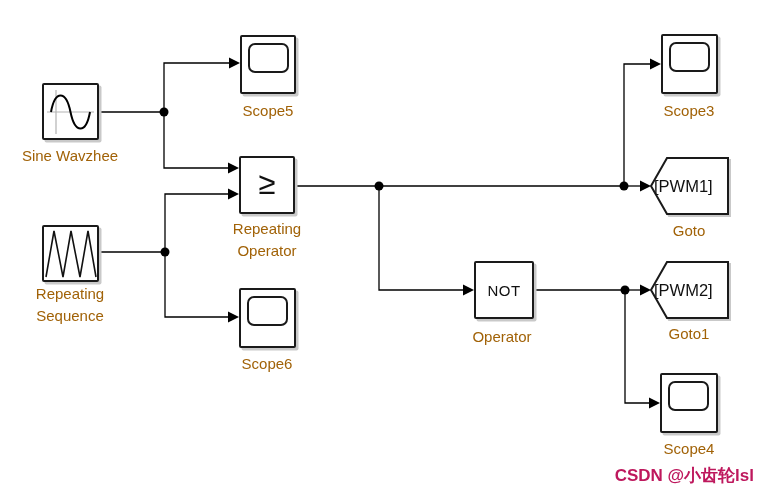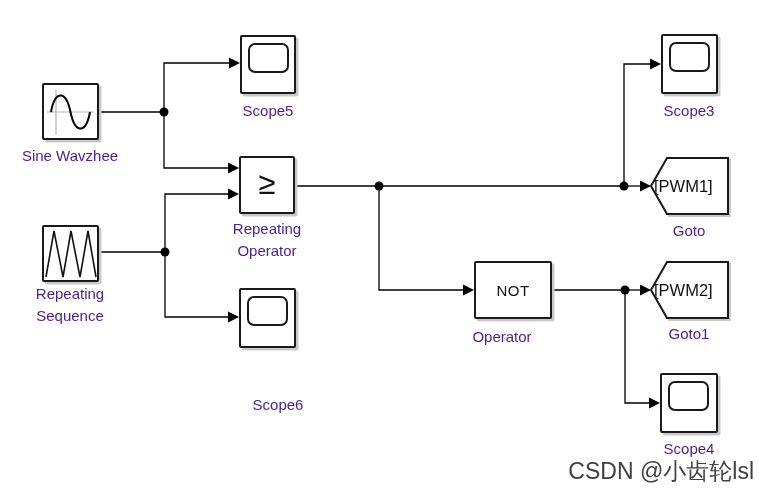--- a/index.html
+++ b/index.html
@@ -22,27 +22,27 @@
   .icon .curve{stroke:#000;stroke-width:2;fill:none;}
   .icon .tri{stroke:#111;stroke-width:1.6;fill:none;}
   .scope-screen{
     position:absolute;left:6px;top:6px;width:37px;height:26px;
     border:2px solid #1a1a1a;border-radius:7px;background:#fff;
   }
   .op-symbol{font-size:31px;line-height:1;transform:translateY(-2px);}
   .not-symbol{font-size:15px;letter-spacing:0.5px;}
   .label{
     position:absolute;width:160px;text-align:center;font-size:15px;
-    line-height:22px;z-index:3;color:#4c1d95;
+    line-height:22px;z-index:3;color:#a16207;
   }
   .goto-svg{position:absolute;z-index:2;filter:drop-shadow(2.5px 2.5px 0 #c9c9c9);}
   .goto-svg polygon{fill:#fff;stroke:#1a1a1a;stroke-width:2;}
   .goto-svg text{font-size:16.5px;fill:#111;font-family:"Liberation Sans","DejaVu Sans",sans-serif;}
   .watermark{
-    position:absolute;right:5px;bottom:7px;font-size:23px;color:#404040;z-index:4;
+    position:absolute;right:5px;bottom:7px;font-size:17px;color:#be185d;z-index:4;font-weight:bold;
   }
 </style>
 </head>
 <body>
 
 <div class="canvas">
 
   <svg class="wires" width="759" height="494">
 
     <polyline points="99,112 164,112"></polyline>
@@ -105,23 +105,23 @@
     <span class="op-symbol">≥</span>
   </div>
   <div class="label" style="left:187px;top:218px;">
     <div>Repeating</div>
     <div>Operator</div>
   </div>
 
   <div class="block" style="left:239px;top:288px;width:57px;height:60px;">
     <div class="scope-screen"></div>
   </div>
-  <div class="label" style="left:198px;top:353px;margin-top:41px;">Scope6</div>
+  <div class="label" style="left:187px;top:353px;">Scope6</div>
 
-  <div class="block" style="left:474px;top:261px;width:78px;height:58px;">
+  <div class="block" style="left:474px;top:261px;width:60px;height:58px;">
     <span class="not-symbol">NOT</span>
   </div>
   <div class="label" style="left:422px;top:326px;">
     <div>Operator</div>
   </div>
 
   <div class="block" style="left:661px;top:34px;width:57px;height:60px;">
     <div class="scope-screen"></div>
   </div>
   <div class="label" style="left:609px;top:100px;">Scope3</div>

